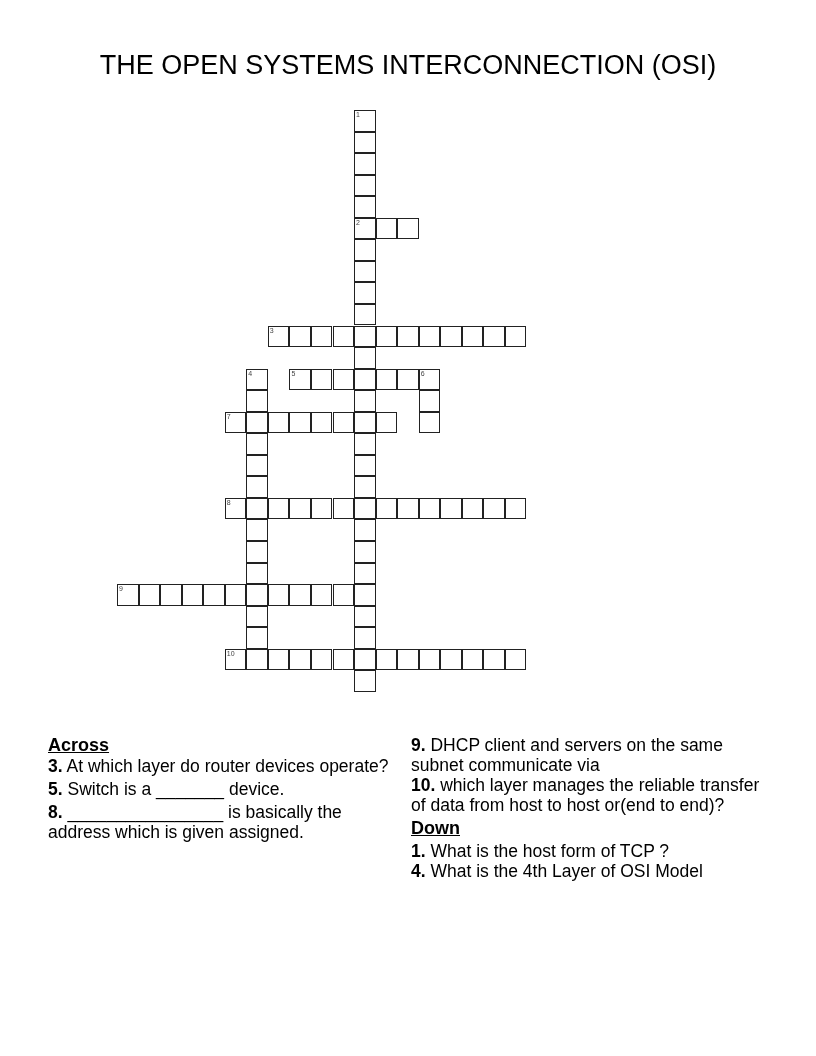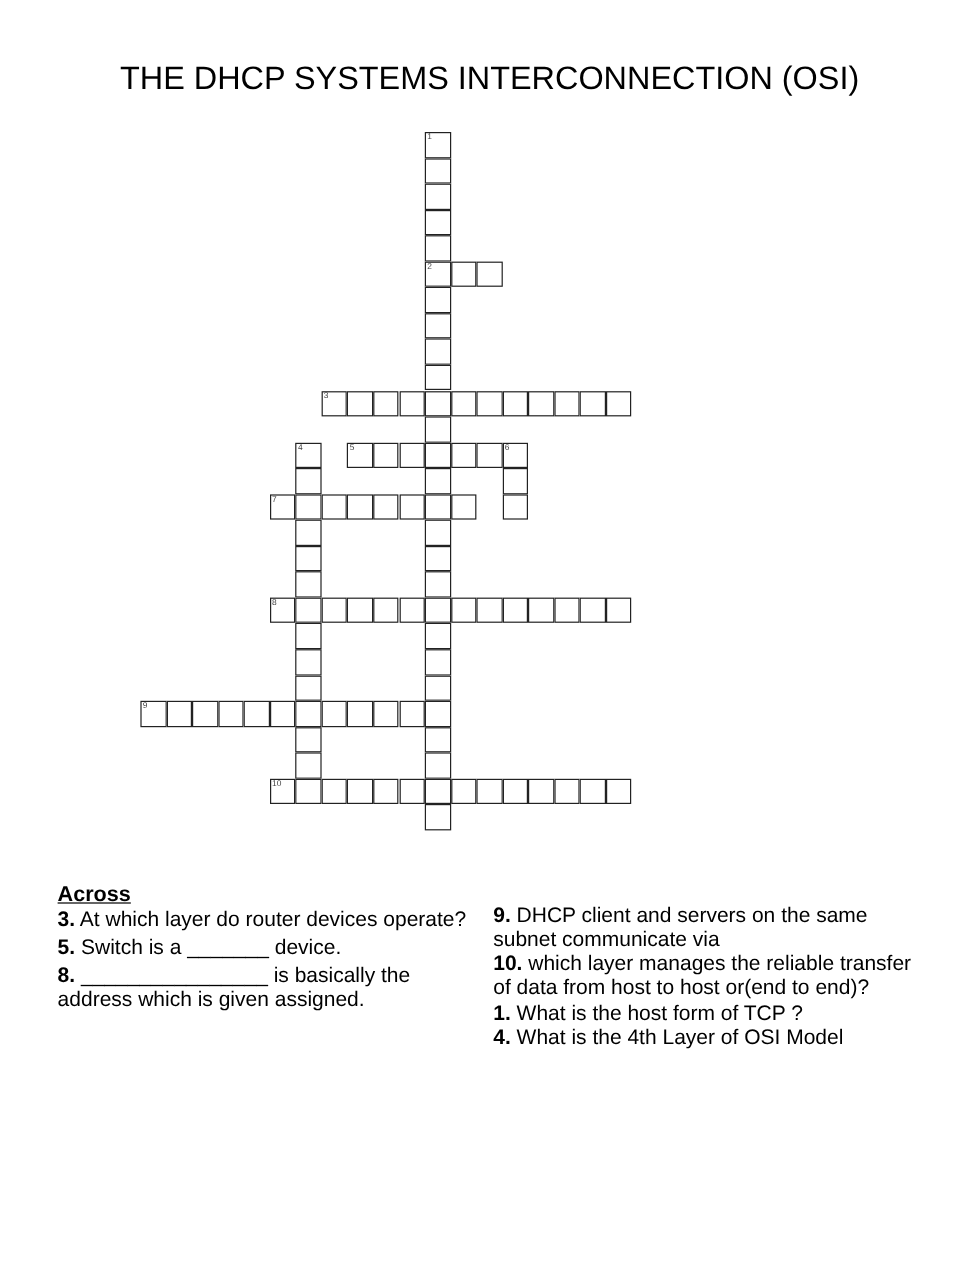--- a/index.html
+++ b/index.html
@@ -63,21 +63,21 @@
       margin: 0;
       line-height: 22px;
     }
     .heading.down { margin-top: 2px; }
     .clue { margin: 0; }
     .clue .n { font-weight: bold; }
   </style>
 </head>
 <body>
 
-<div class="title">THE DHCP SYSTEMS INTERCONNECTION (OSI)</div>
+<div class="title">THE OPEN SYSTEMS INTERCONNECTION (OSI)</div>
 
 <div class="grid" id="grid">
     <div class="cell" style="left: 237.05px; top: 0px;">
       <span class="num">1</span>
     </div>
     <div class="cell" style="left: 237.05px; top: 21.55px;"></div>
     <div class="cell" style="left: 237.05px; top: 43.1px;"></div>
     <div class="cell" style="left: 237.05px; top: 64.65px;"></div>
     <div class="cell" style="left: 237.05px; top: 86.2px;"></div>
     <div class="cell" style="left: 237.05px; top: 107.75px;">
@@ -198,17 +198,18 @@
   </div>
 
 <div class="clues left">
   <div class="heading">Across</div>
   <p class="clue"><span class="n">3.</span><span> At which layer do router devices operate?</span></p>
   <p class="clue" style="margin-top:3px"><span class="n">5.</span><span> Switch is a _______ device.</span></p>
   <p class="clue" style="margin-top:3px"><span class="n">8.</span><span> ________________ is basically the address which is given assigned.</span></p>
 </div>
 
 <div class="clues right">
-  <p class="clue" style="margin-top:18px"><span class="n">9.</span><span> DHCP client and servers on the same subnet communicate via</span></p>
+  <p class="clue" style="margin-top:1px"><span class="n">9.</span><span> DHCP client and servers on the same subnet communicate via</span></p>
   <p class="clue"><span class="n">10.</span><span> which layer manages the reliable transfer of data from host to host or(end to end)?</span></p>
+  <div class="heading down">Down</div>
   <p class="clue" style="margin-top:2px"><span class="n">1.</span><span> What is the host form of TCP ?</span></p>
   <p class="clue"><span class="n">4.</span><span> What is the 4th Layer of OSI Model</span></p>
 </div>
 
 </body></html>

